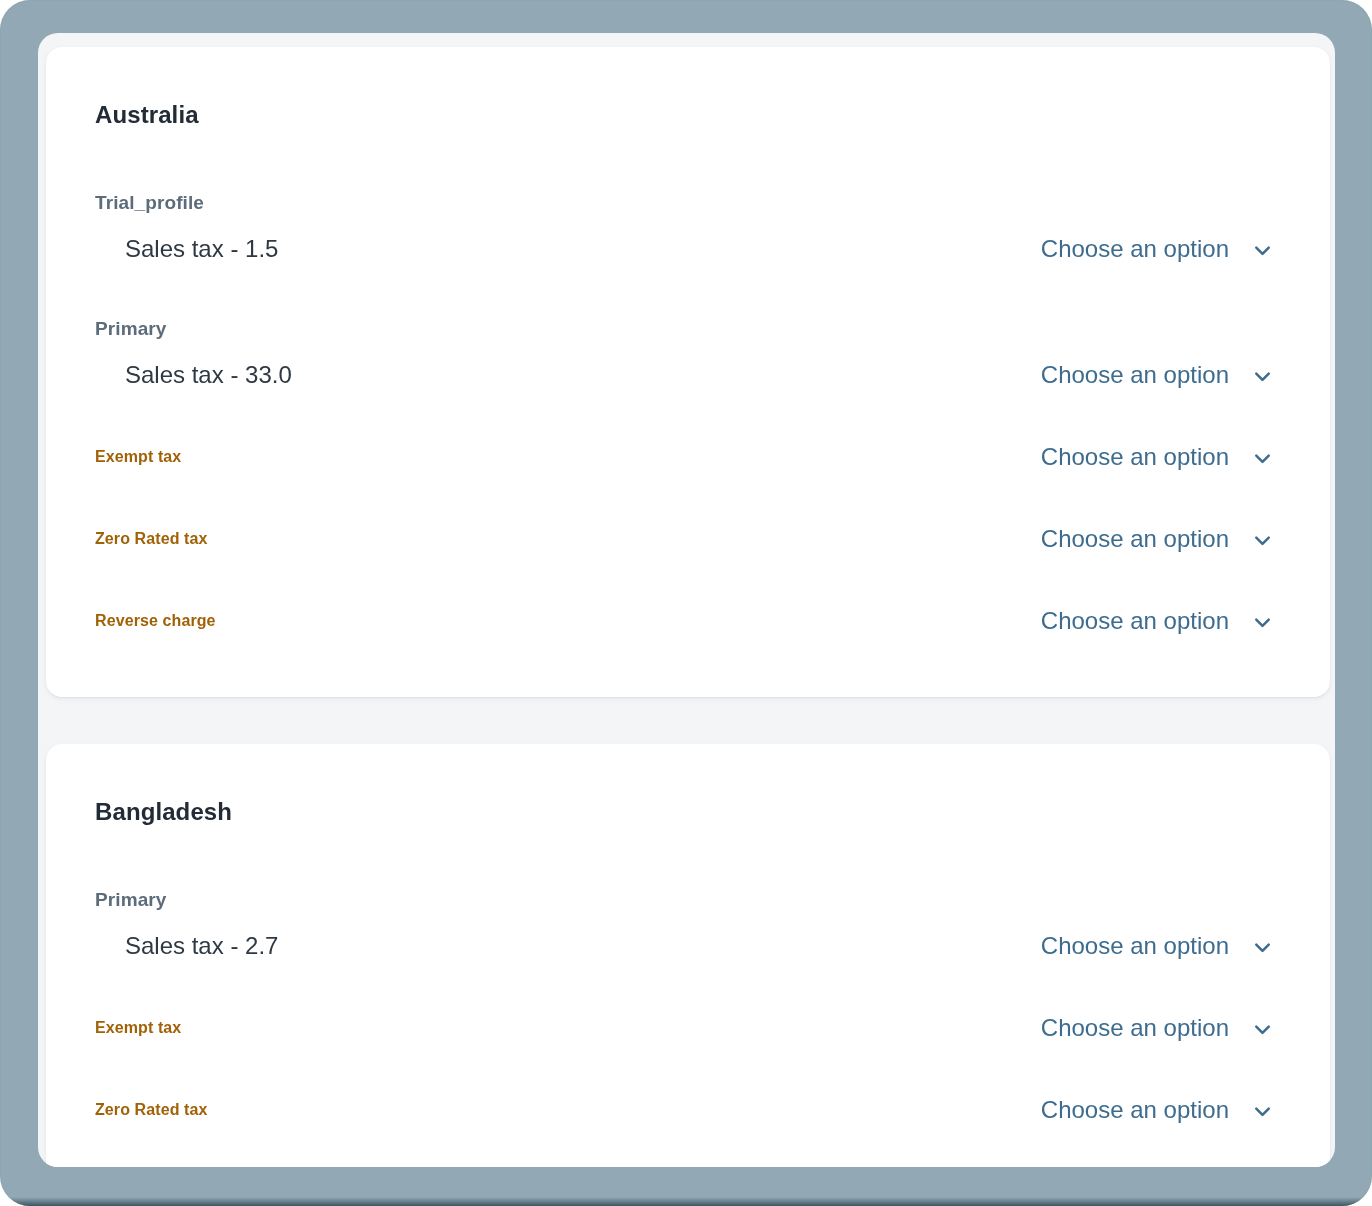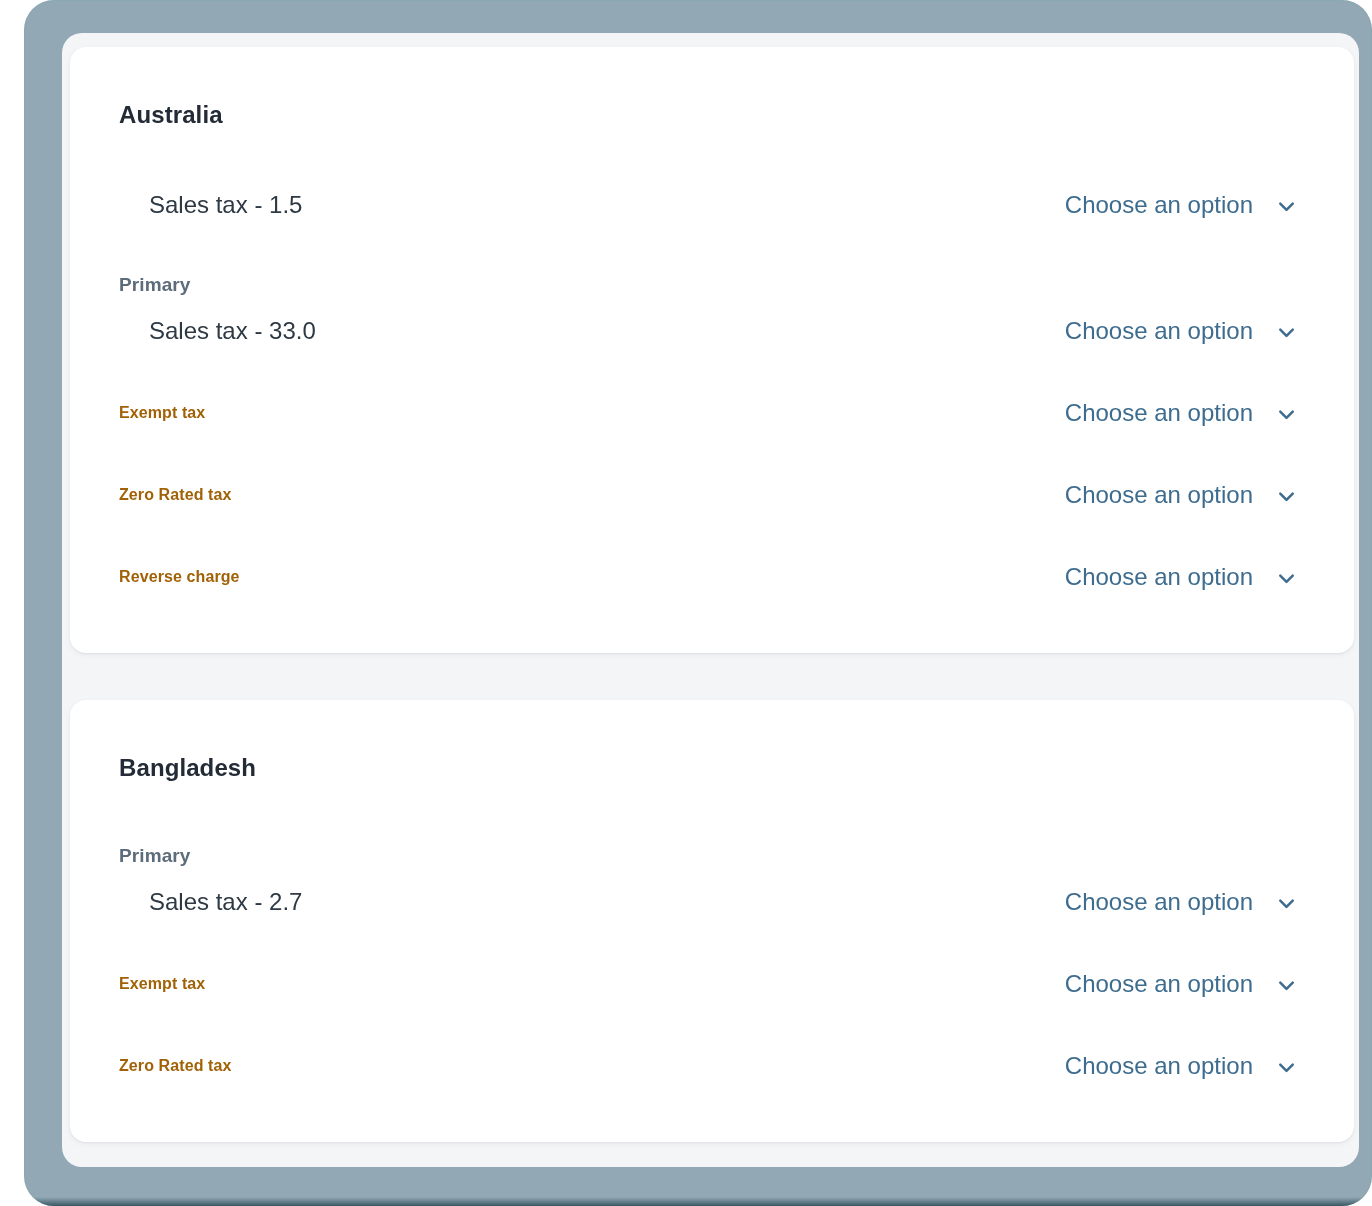--- a/index.html
+++ b/index.html
@@ -11,21 +11,20 @@
     font-family: "Liberation Sans", "DejaVu Sans", sans-serif;
     -webkit-font-smoothing: antialiased;
   }
   .frame {
     position: absolute;
     inset: 0;
     background: #92a8b4;
     border-radius: 30px;
     overflow: hidden;
     box-shadow: inset 0 0 0 1px rgba(118, 168, 166, 0.28);
-    margin-left: 24px;
   }
   .bottom-edge {
     position: absolute;
     left: 0;
     right: 0;
     bottom: 0;
     height: 9px;
     background: linear-gradient(to bottom, rgba(62, 92, 104, 0) 0%, rgba(74, 104, 116, 0.55) 45%, rgba(52, 82, 94, 0.95) 100%);
     pointer-events: none;
   }
@@ -108,20 +107,21 @@
 </head>
 <body>
 
 <div class="frame">
   <div class="screen">
     <div class="cards" id="cards">
   <section class="card">
     <h2 class="country">Australia</h2>
     <div class="rows">
   <div class="block">
+    <div class="group-label">Trial_profile</div>
     <div class="row">
       <div class="value">Sales tax - 1.5</div>
       <div class="choose">
         <span>Choose an option</span>
         <svg viewBox="0 0 24 24" fill="none" stroke="#3d6c8f" stroke-width="2.6" stroke-linecap="round" stroke-linejoin="round">
                     <path d="M5.5 9 L12 15.5 L18.5 9"></path>
                   </svg>
       </div>
     </div>
   </div>

